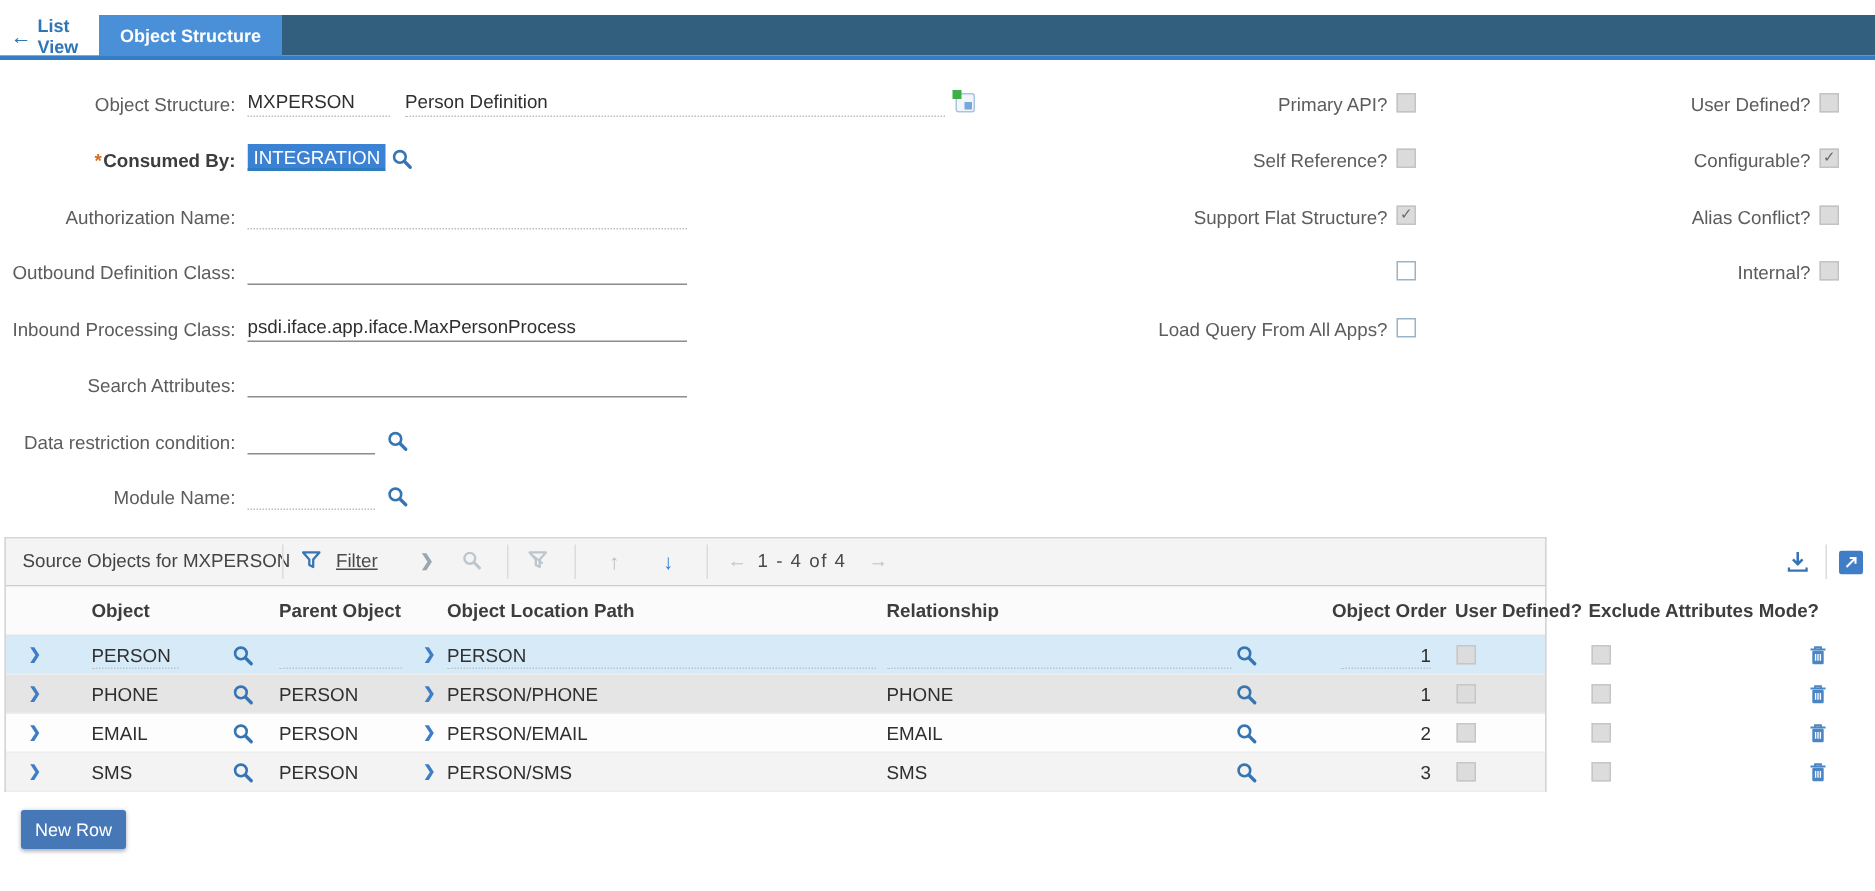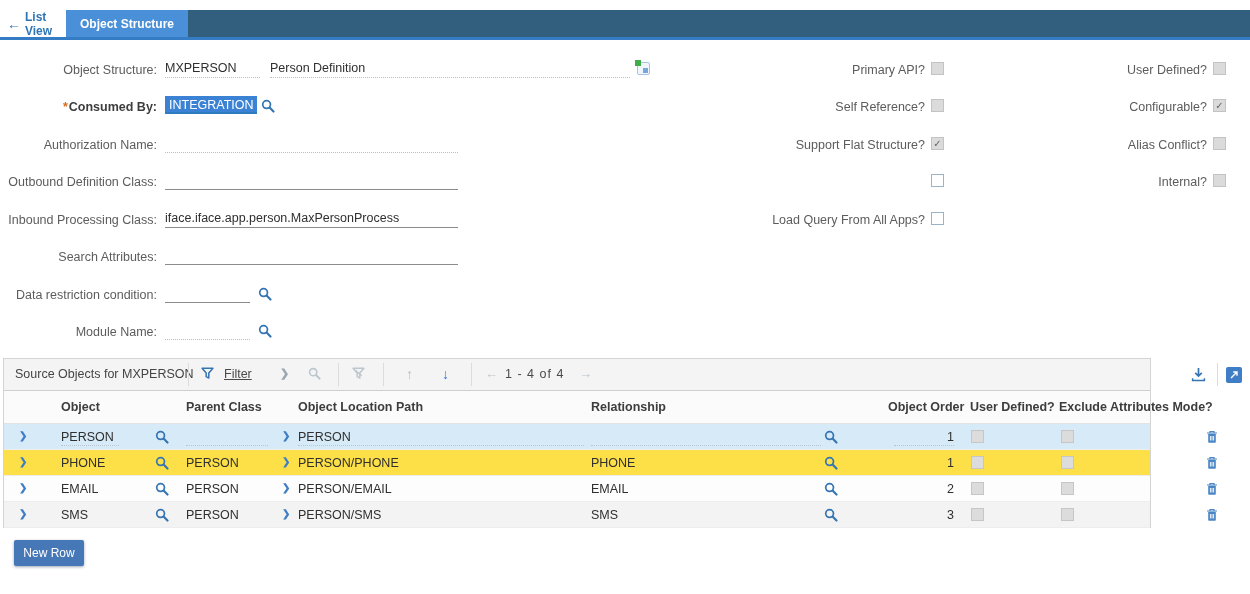--- a/index.html
+++ b/index.html
@@ -32,21 +32,21 @@
   .clabel { position:absolute; text-align:right; color:#5c5c5c; height:17px; line-height:17px; white-space:nowrap; }
   .cb { position:absolute; width:13px; height:13px; font-size:10px; line-height:12px; text-align:center; color:#666; }
   .cb.dis { background:#dbdbdb; border:1px solid #c3c3c3; }
   .cb.en  { background:#fff;    border:1px solid #9cb3c6; }
 
   .ldicon { position:absolute; width:13px; height:13px; border:1px solid #a9c4de; background:#f0f6fc; border-radius:2px; }
   .ldicon .g { position:absolute; left:-3px; top:-3px; width:6px; height:6px; background:#3fae49; }
   .ldicon .b { position:absolute; right:1px; bottom:1px; width:5px; height:5px; background:#7aa7d9; }
 
   
-  .tsection { position:absolute; top:358px; left:3px; width:1148px; border:1px solid #d4d4d4; border-bottom:none; background:#fde047; }
+  .tsection { position:absolute; top:358px; left:3px; width:1028px; border:1px solid #d4d4d4; border-bottom:none; background:#e5e5e5; }
   .ttoolbar { position:relative; height:32px; background:#f4f4f4; border-bottom:1px solid #cfcfcf; }
   .ttoolbar .ttl { position:absolute; left:11px; top:8px; color:#444; }
   .tsep { position:absolute; top:4px; bottom:4px; width:1px; background:#dcdcdc; }
   .tico { position:absolute; top:8px; cursor:pointer; }
   .tico.dis { cursor:default; }
   .filterlink { position:absolute; left:220px; top:8px; color:#4a4a4a; text-decoration:underline; cursor:pointer; }
   .chev { position:absolute; top:8px; color:#9aa6b0; font-size:11px; font-weight:bold; }
   .arrowglyph { font-size:14px; font-weight:bold; line-height:14px; }
   .ptext { position:absolute; left:501px; top:8px; color:#4a4a4a; letter-spacing:1px; }
 
@@ -99,21 +99,21 @@
       <line x1="8.2" y1="8.2" x2="11.6" y2="11.6" stroke="#3575b3" stroke-width="2" stroke-linecap="round"></line>
     </svg>
 
   <div class="flabel" style="top:137px">Authorization Name:</div>
   <div class="fval dotted" style="left:165px;top:135px;width:293px"></div>
 
   <div class="flabel" style="top:174px">Outbound Definition Class:</div>
   <div class="fval solid" style="left:165px;top:172px;width:293px"></div>
 
   <div class="flabel" style="top:212px">Inbound Processing Class:</div>
-  <div class="fval solid" style="left:165px;top:210px;width:293px">iface.iface.app.person.MaxPersonProcess</div>
+  <div class="fval solid" style="left:165px;top:210px;width:293px">psdi.iface.app.iface.MaxPersonProcess</div>
 
   <div class="flabel" style="top:249px">Search Attributes:</div>
   <div class="fval solid" style="left:165px;top:247px;width:293px"></div>
 
   <div class="flabel" style="top:287px">Data restriction condition:</div>
   <div class="fval solid" style="left:165px;top:285px;width:85px"></div>
   <svg class="mag" style="left:258px;top:287px" viewBox="0 0 13 13">
       <circle cx="5.2" cy="5.2" r="3.6" fill="none" stroke="#3575b3" stroke-width="1.6"></circle>
       <line x1="8.2" y1="8.2" x2="11.6" y2="11.6" stroke="#3575b3" stroke-width="2" stroke-linecap="round"></line>
     </svg>
@@ -183,21 +183,21 @@
         </svg>
       <div class="tsep" style="left:1213px"></div>
       <svg class="tico" style="left:1222px;width:16px;height:16px" viewBox="0 0 16 16">
           <rect width="16" height="16" rx="2" fill="#3f7ec6"></rect>
           <path d="M5 11 11 5M7.2 5H11v3.8" stroke="#fff" stroke-width="1.4" fill="none"></path>
         </svg>
     </div>
 
     <div class="thead">
       <span style="left:57px">Object</span>
-      <span style="left:182px">Parent Class</span>
+      <span style="left:182px">Parent Object</span>
       <span style="left:294px">Object Location Path</span>
       <span style="left:587px">Relationship</span>
       <span style="left:884px">Object Order</span>
       <span style="left:966px">User Defined?</span>
       <span style="left:1055px">Exclude Attributes Mode?</span>
     </div>
 
     <div class="trow sel">
       <span class="rchev" style="left:15px">❯</span>
       <span class="tcell dot" style="left:57px;width:58px">PERSON</span>

